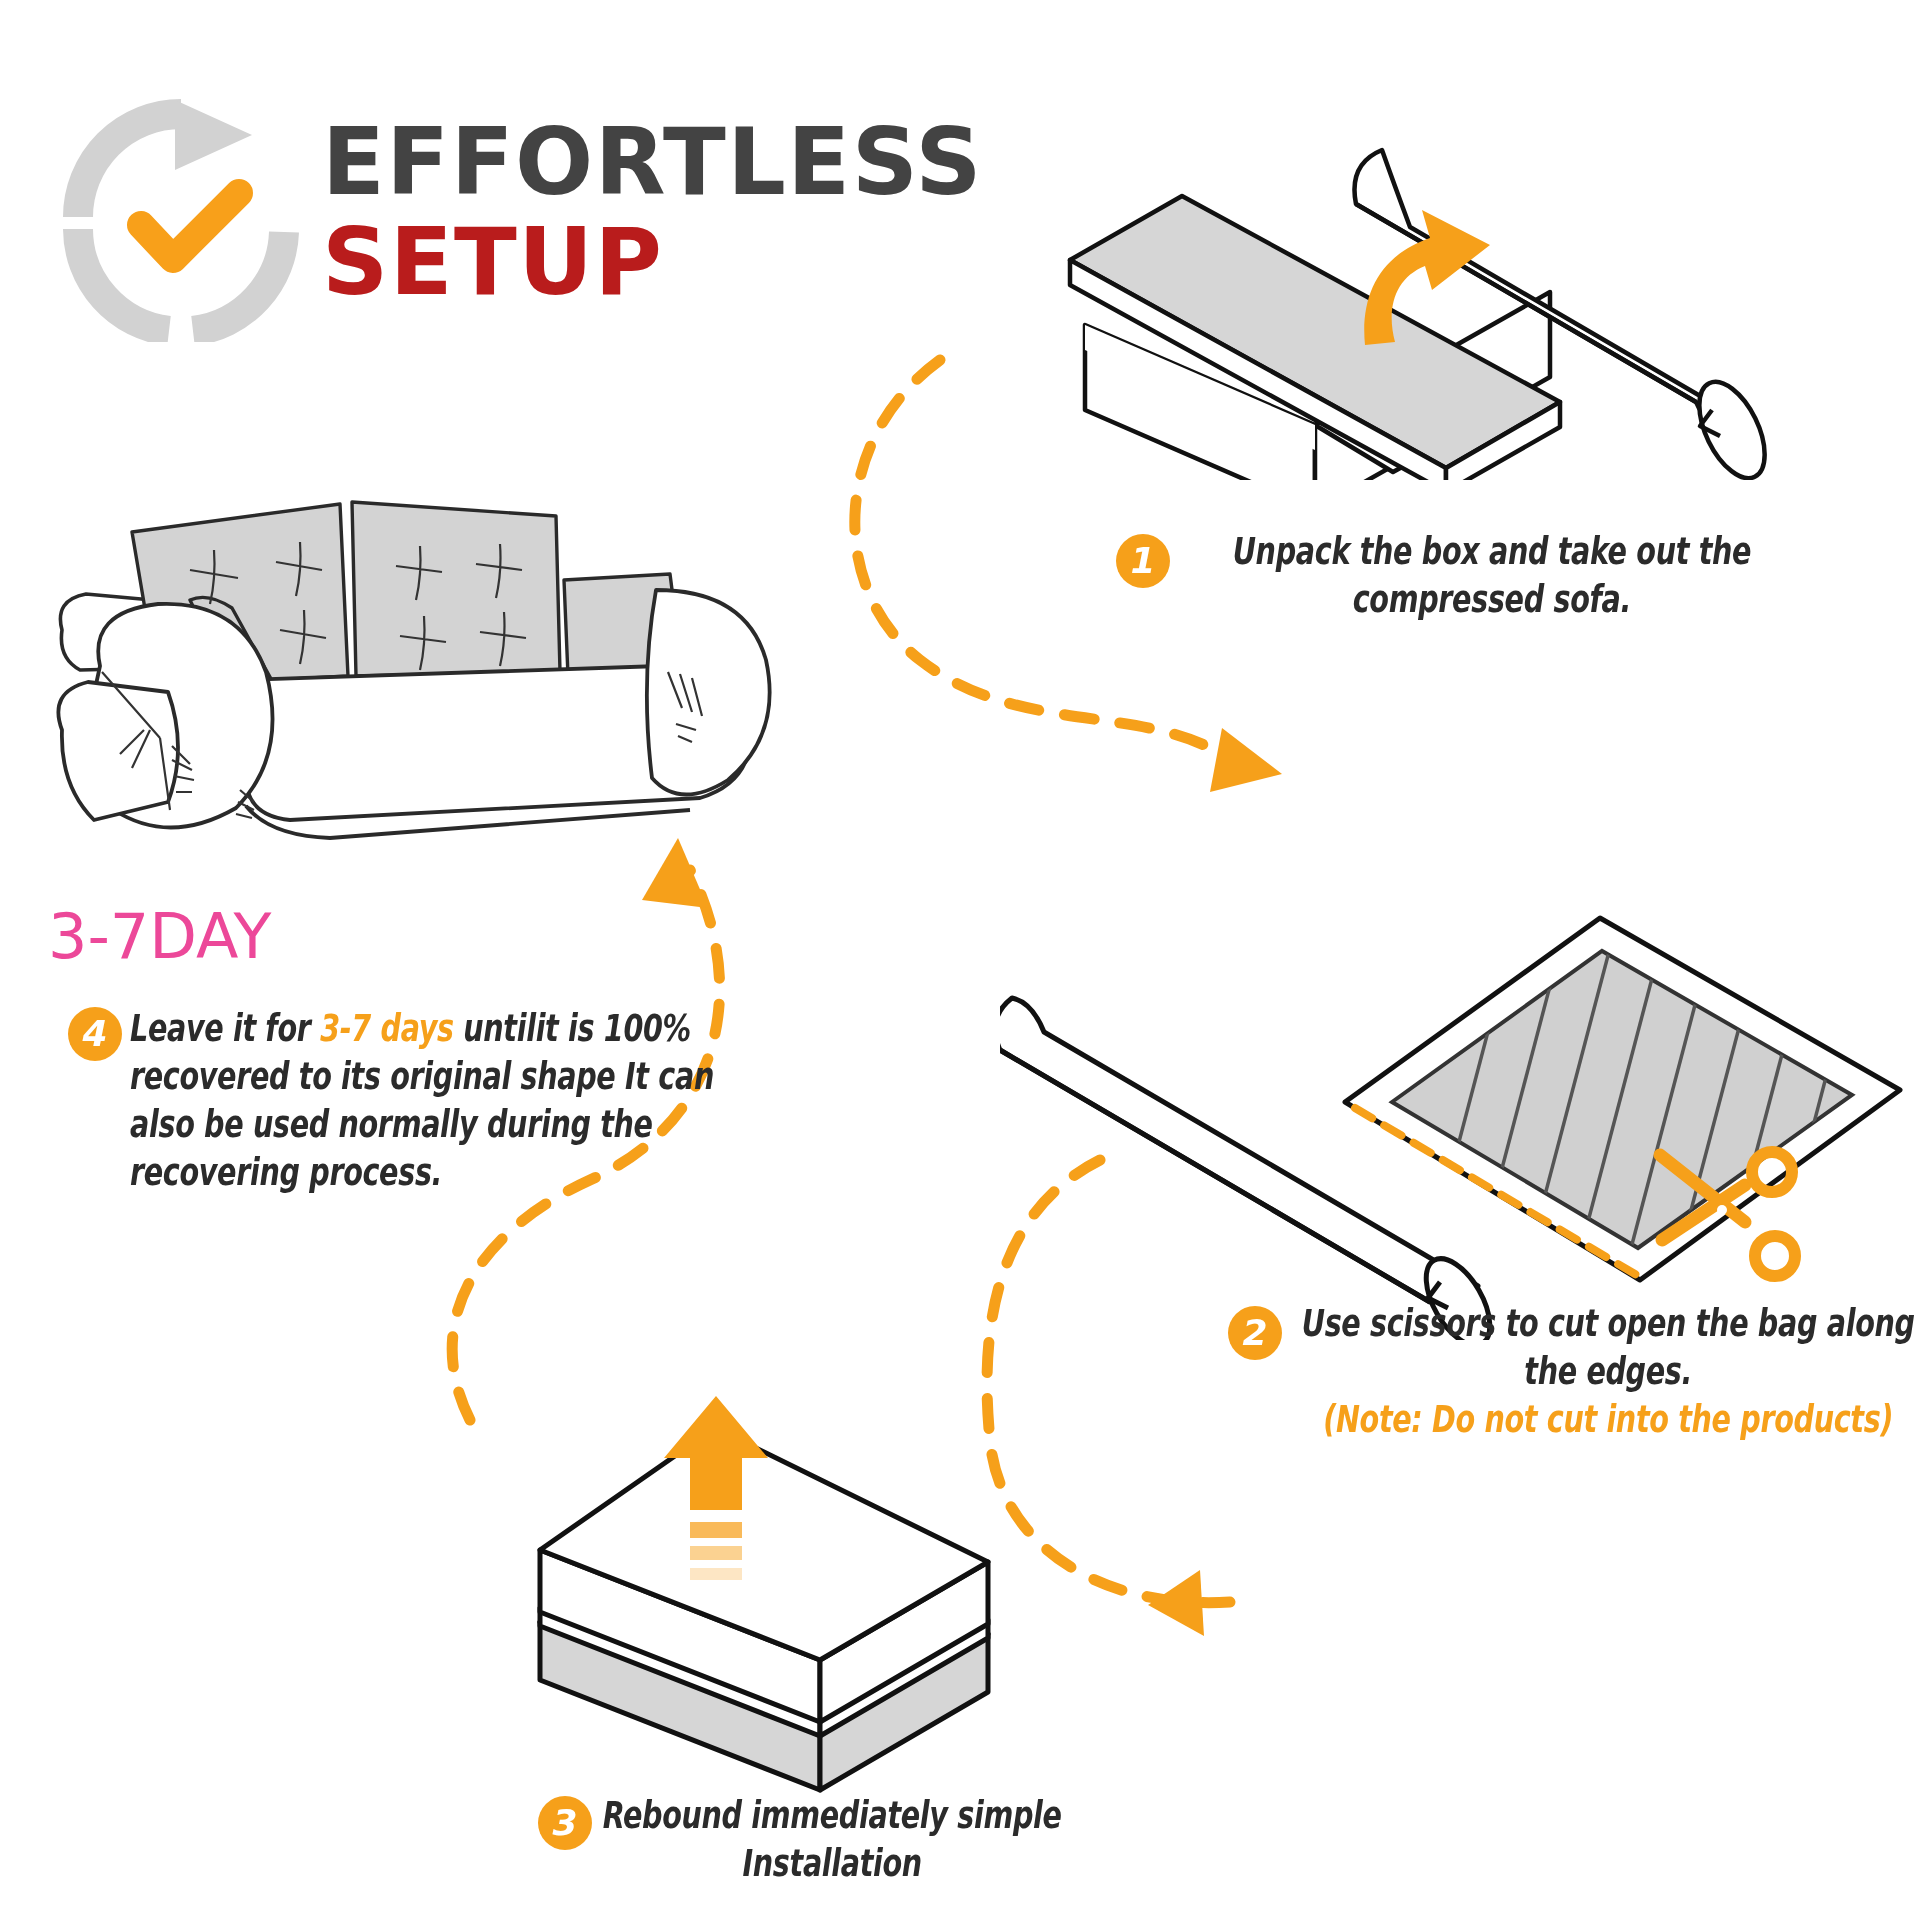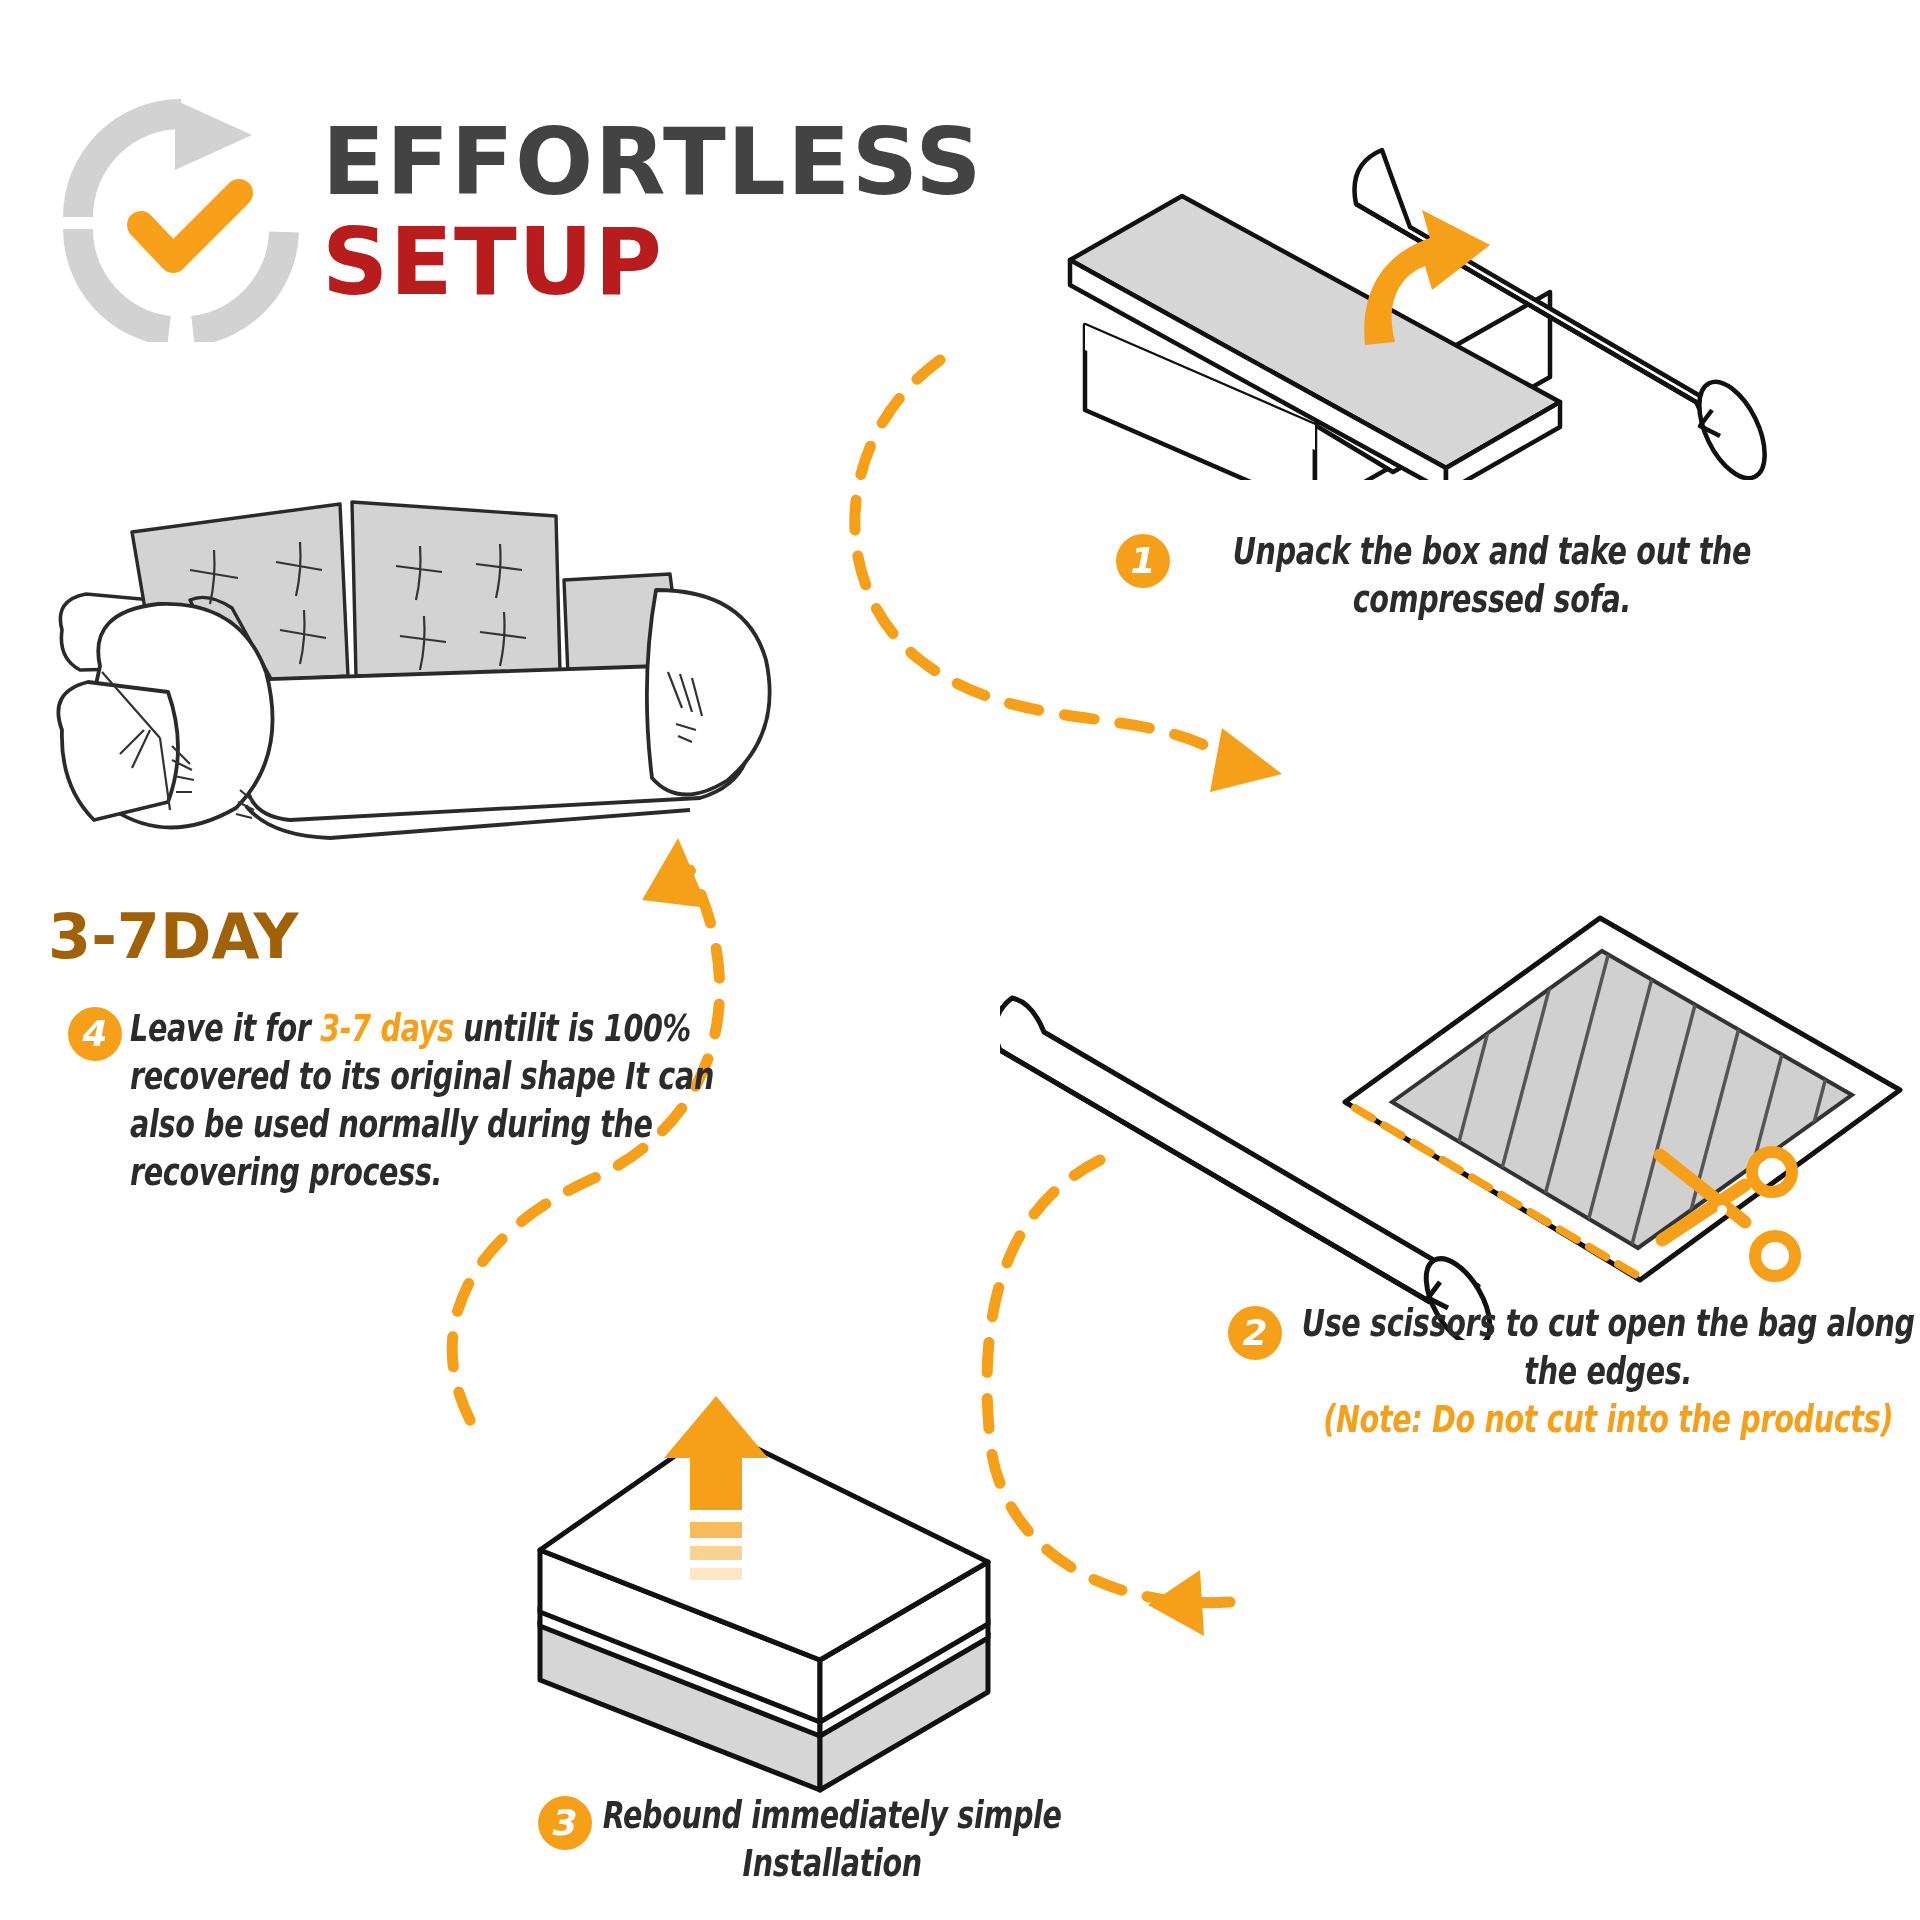--- a/index.html
+++ b/index.html
@@ -63,21 +63,21 @@
   #step2 .badge{position:absolute;left:-62px;top:6px;}
   #step2 .step-text{width:740px;text-align:center;}
 
   #step3{left:600px;top:1792px;width:480px;}
   #step3 .badge{position:absolute;left:-62px;top:4px;}
   #step3 .step-text{width:540px;text-align:center;}
 
   #day-label{
     position:absolute;left:48px;top:900px;
     font-family:"DejaVu Sans","Liberation Sans",sans-serif;
-    font-weight:bold;font-size:62px;color:#a16207;letter-spacing:0px;
+    font-weight:normal;font-size:62px;color:#ec4899;letter-spacing:0px;
   }
   #step4{left:130px;top:1005px;width:660px;}
   #step4 .badge{position:absolute;left:-62px;top:2px;}
   #step4 .step-text{width:760px;text-align:left;}
 </style>
 </head>
 <body>
 
 <div class="stage">
 

